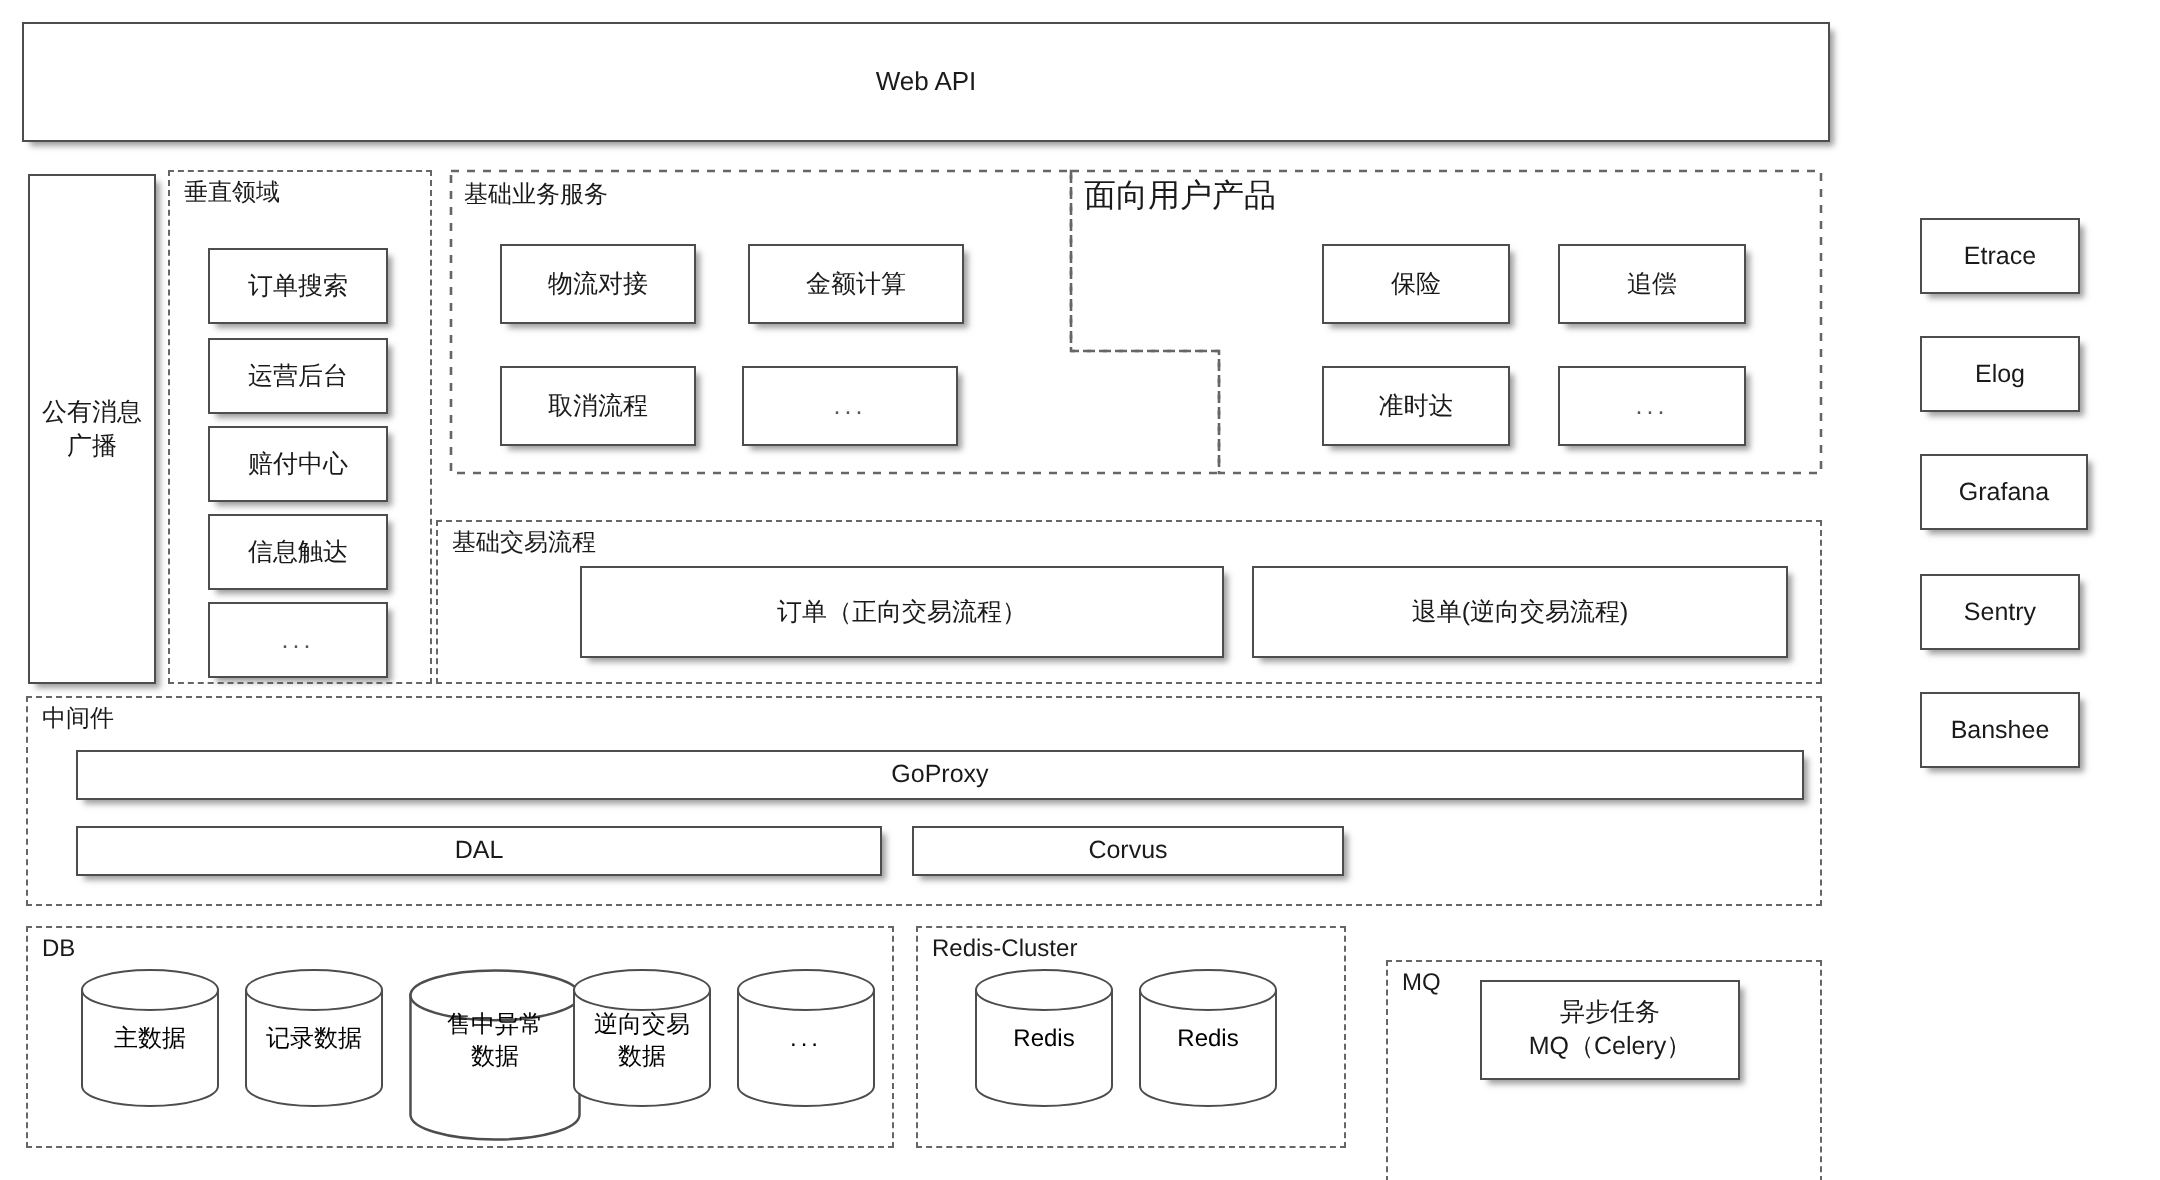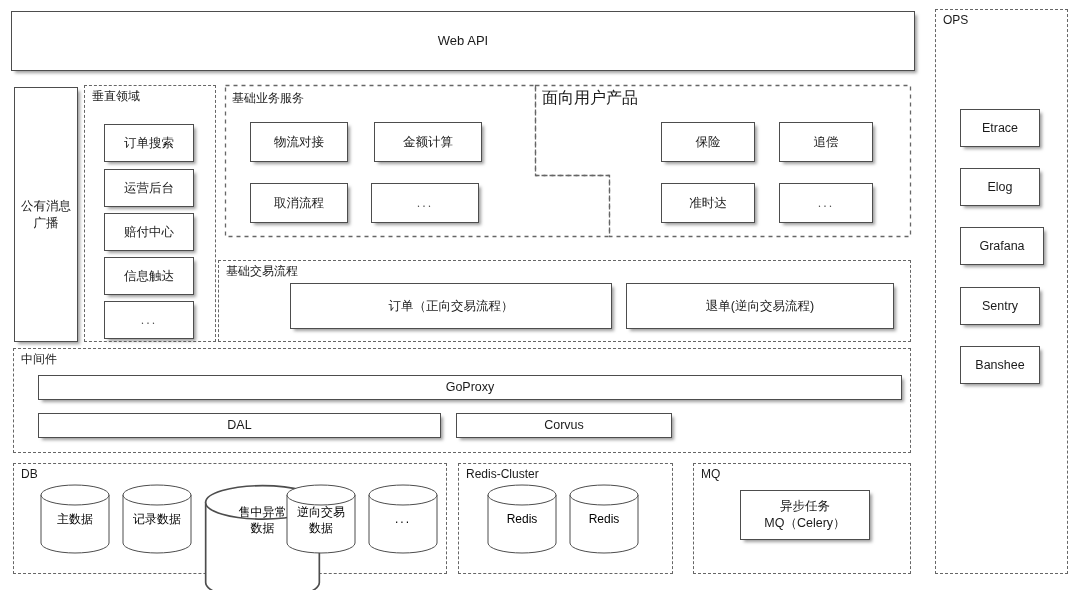--- a/index.html
+++ b/index.html
@@ -154,21 +154,21 @@
   </div>
 
   <div class="cyl" style="left:122px;top:484px;width:70px;height:70px;">
     <svg viewBox="0 0 70 70" preserveAspectRatio="none">
       <path d="M1,11 L1,59 A34,10 0 0 0 69,59 L69,11 Z" fill="#ffffff" stroke="#4d4d4d" stroke-width="1"></path>
       <ellipse cx="35" cy="11" rx="34" ry="10" fill="#ffffff" stroke="#4d4d4d" stroke-width="1"></ellipse>
     </svg>
     <div class="cyl-label">记录数据</div>
   </div>
 
-  <div class="cyl" style="left:204px;top:484px;width:87px;height:70px;padding-left:30px;">
+  <div class="cyl" style="left:204px;top:484px;width:87px;height:70px;">
     <svg viewBox="0 0 70 70" preserveAspectRatio="none">
       <path d="M1,11 L1,59 A34,10 0 0 0 69,59 L69,11 Z" fill="#ffffff" stroke="#4d4d4d" stroke-width="1"></path>
       <ellipse cx="35" cy="11" rx="34" ry="10" fill="#ffffff" stroke="#4d4d4d" stroke-width="1"></ellipse>
     </svg>
     <div class="cyl-label">售中异常
 数据</div>
   </div>
 
   <div class="cyl" style="left:286px;top:484px;width:70px;height:70px;">
     <svg viewBox="0 0 70 70" preserveAspectRatio="none">
@@ -198,31 +198,28 @@
     <div class="cyl-label">Redis</div>
   </div>
   <div class="cyl" style="left:569px;top:484px;width:70px;height:70px;">
     <svg viewBox="0 0 70 70" preserveAspectRatio="none">
       <path d="M1,11 L1,59 A34,10 0 0 0 69,59 L69,11 Z" fill="#ffffff" stroke="#4d4d4d" stroke-width="1"></path>
       <ellipse cx="35" cy="11" rx="34" ry="10" fill="#ffffff" stroke="#4d4d4d" stroke-width="1"></ellipse>
     </svg>
     <div class="cyl-label">Redis</div>
   </div>
 
-  <div class="node group" style="left:693px;top:463px;width:218px;height:111px;text-align:center;">
+  <div class="node group" style="left:693px;top:480px;width:218px;height:111px;text-align:center;">
     <span class="glabel">MQ</span>
   </div>
   <div class="node box" style="left:740px;top:490px;width:130px;height:50px;">
     <span style="white-space:pre-line;">异步任务
 MQ（Celery）</span>
   </div>
 
-  <div class="node group" style="left:935px;top:9px;width:133px;height:565px;">
-    <span class="glabel">OPS</span>
-  </div>
   <div class="node box" style="left:960px;top:109px;width:80px;height:38px;">
     <span>Etrace</span>
   </div>
   <div class="node box" style="left:960px;top:168px;width:80px;height:38px;">
     <span>Elog</span>
   </div>
   <div class="node box" style="left:960px;top:227px;width:84px;height:38px;">
     <span>Grafana</span>
   </div>
   <div class="node box" style="left:960px;top:287px;width:80px;height:38px;">

